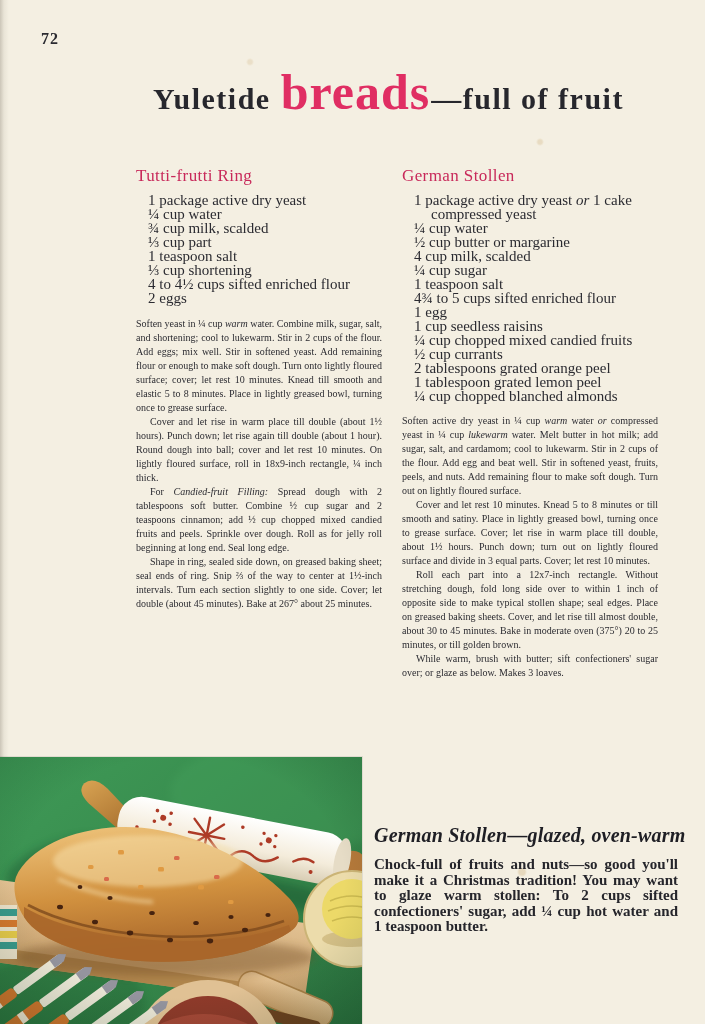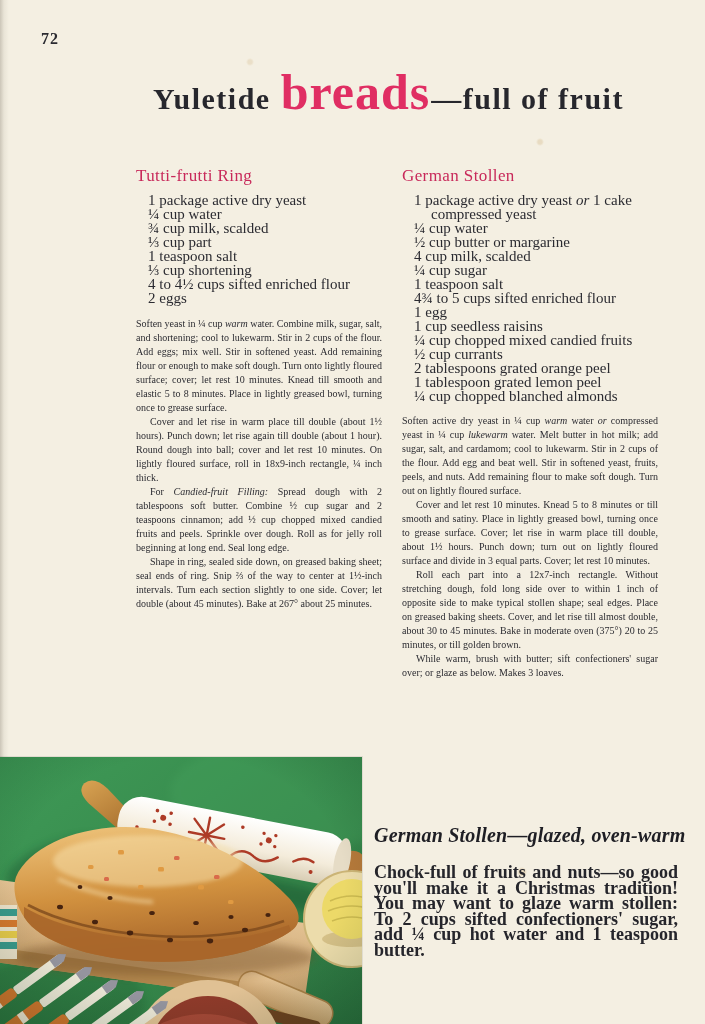--- a/index.html
+++ b/index.html
@@ -32,21 +32,21 @@
   ul.ing li{padding-left:17px;text-indent:-17px;margin:0 0 .5px 0;}
   .paras p{margin:0;font-size:10px;line-height:14px;text-align:justify;text-indent:14px;}
   .paras p:first-child{text-indent:0;}
 
   .photo{position:absolute;left:0;top:757px;width:362px;height:267px;margin:0;overflow:hidden;
     box-shadow:0 0 0 1px rgba(0,0,0,.08);}
   .photo svg{display:block;}
 
   .caption{position:absolute;left:374px;top:824px;width:304px;}
   .cap-title{margin:0;font-size:20px;font-style:italic;font-weight:700;letter-spacing:.2px;color:#1e1e24;white-space:nowrap;}
-  .cap-body{margin:18px 0 0 0;font-size:18px;line-height:15.6px;font-weight:700;text-align:justify;color:#25252b;}
+  .cap-body{margin:10px 0 0 0;font-size:15px;line-height:15.6px;font-weight:700;text-align:justify;color:#25252b;}
 </style>
 </head>
 <body>
 
 <div class="page">
 
   <div class="page-number">72</div>
 
   <h1 class="title"><span class="t-pre">Yuletide</span><span class="t-hl">breads</span><span class="t-suf">—full of fruit</span></h1>
 

